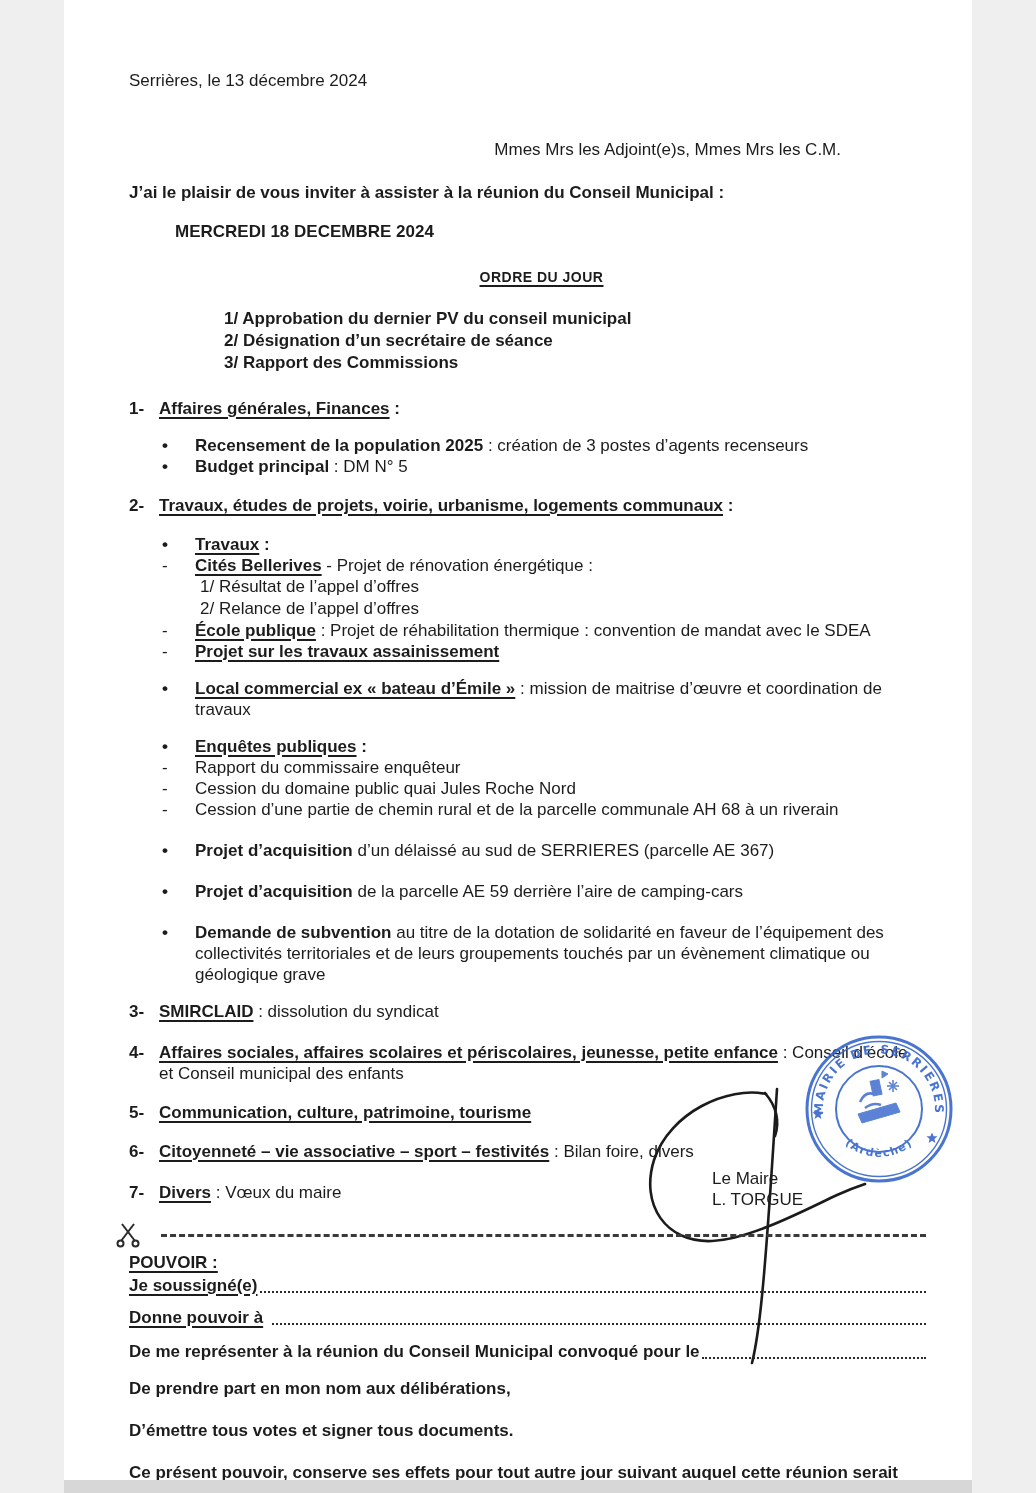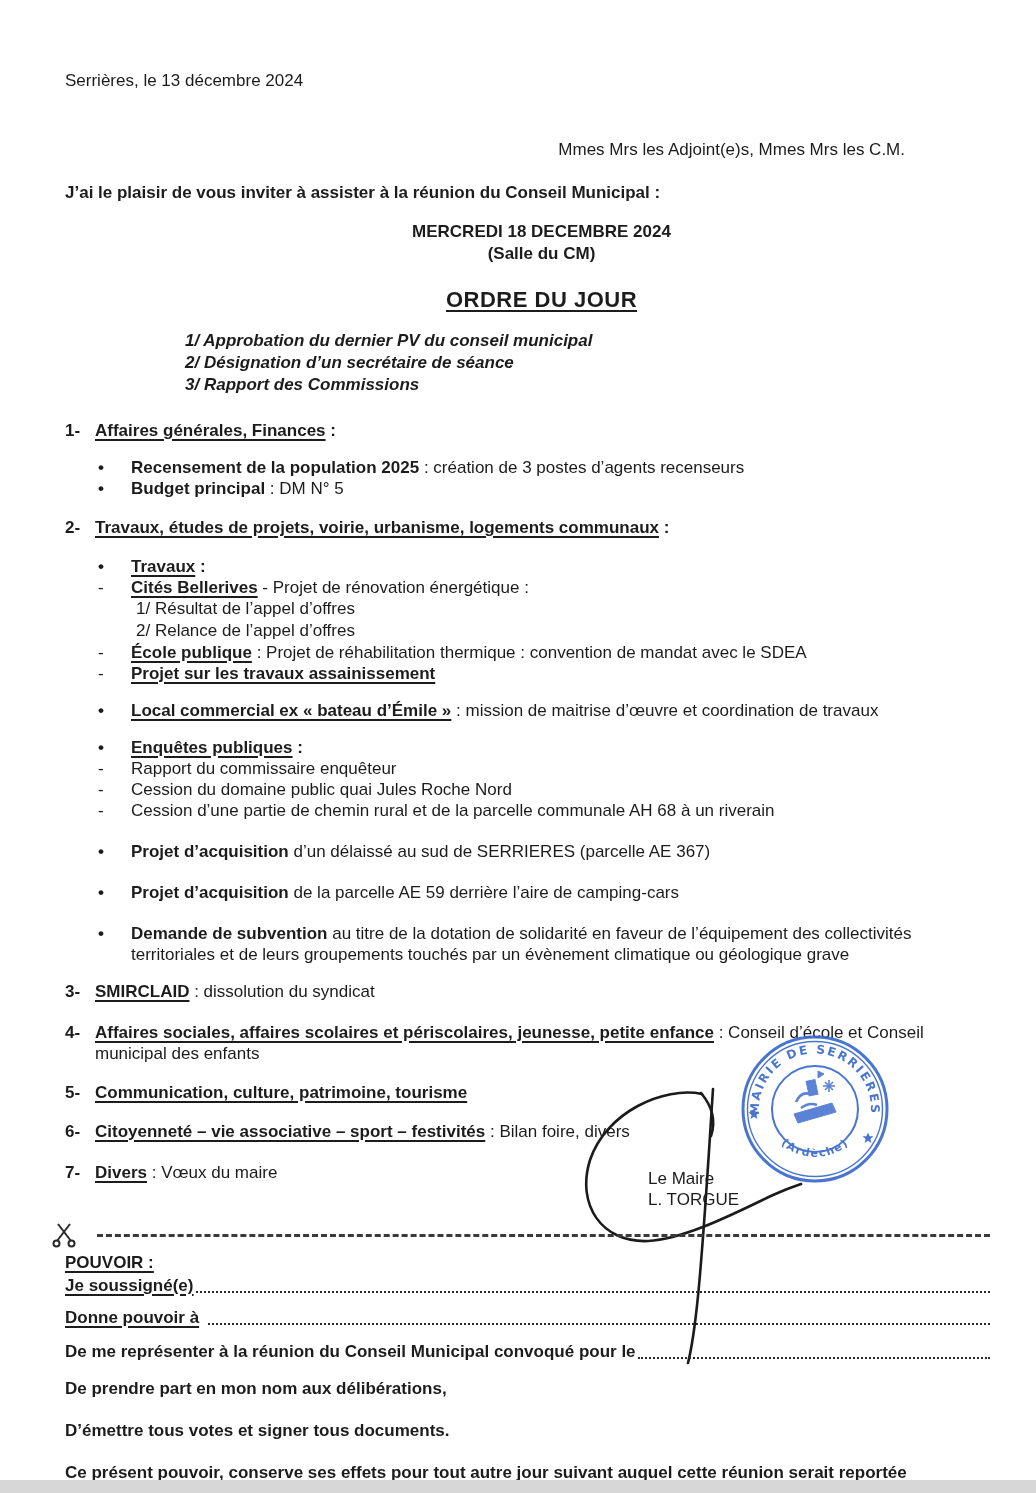--- a/index.html
+++ b/index.html
@@ -1,29 +1,29 @@
 <!DOCTYPE html>
 <html lang="fr"><head>
 <meta charset="utf-8">
 <style>
   html,body{margin:0;padding:0;background:#efefef;}
   .page{
-    position:relative;width:1036px;height:1493px;background:#ffffff;
+    position:relative;width:908px;height:1493px;background:#ffffff;
     font-family:"Liberation Sans","DejaVu Sans",sans-serif;
     color:#1c1c1c;font-size:17px;line-height:21px;overflow:hidden;
     margin:0 auto;
   }
   .doc{padding:70px 64px 0 65px;}
   .b{font-weight:bold;}
   .u{text-decoration:underline;text-decoration-thickness:2px;text-underline-offset:3px;}
   .right{text-align:right;margin-right:67px;margin-top:48px;}
   .intro{margin-top:22px;font-weight:bold;}
-  .centered{text-align:center;margin-left:46px;font-weight:bold;margin-top:18px;line-height:22px;}
-  .agenda-title{text-align:center;margin-left:46px;margin-top:24px;font-weight:bold;font-size:22px;letter-spacing:.5px;}
-  .prelim{margin-left:120px;margin-top:20px;font-weight:bold;line-height:22px;font-style:italic;}
+  .centered{text-align:left;margin-left:46px;font-weight:bold;margin-top:18px;line-height:22px;}
+  .agenda-title{text-align:center;margin-left:46px;margin-top:24px;font-weight:bold;font-size:14px;letter-spacing:.5px;}
+  .prelim{margin-left:95px;margin-top:20px;font-weight:bold;line-height:22px;}
   .sec{display:flex;}
   .sec .num{flex:none;width:30px;font-weight:bold;}
   .sec .body{flex:1;}
   .li{display:flex;}
   .li .mk{flex:none;width:33px;padding-left:3px;}
   .li .tx{flex:1;}
   .sub{padding-left:38px;line-height:22px;}.mt16{margin-top:16px}
   .mt18{margin-top:18px}.mt20{margin-top:20px}.mt24{margin-top:24px}
   
   .pouvoir{position:absolute;left:65px;right:46px;top:1226px;font-weight:bold;}
@@ -51,21 +51,20 @@
   <div class="doc">
 
     <div>Serrières, le 13 décembre 2024</div>
 
     <div class="right">Mmes Mrs les Adjoint(e)s, Mmes Mrs les C.M.</div>
 
     <div class="intro">J’ai le plaisir de vous inviter à assister à la réunion du Conseil Municipal :</div>
 
     <div class="centered">
       <div>MERCREDI 18 DECEMBRE 2024</div>
-      <div>(Salle du CM)</div>
     </div>
 
     <div class="agenda-title"><span class="u">ORDRE DU JOUR</span></div>
 
     <div class="prelim">
       <div>1/ Approbation du dernier PV du conseil municipal</div>
       <div>2/ Désignation d’un secrétaire de séance</div>
       <div>3/ Rapport des Commissions</div>
     </div>
 

